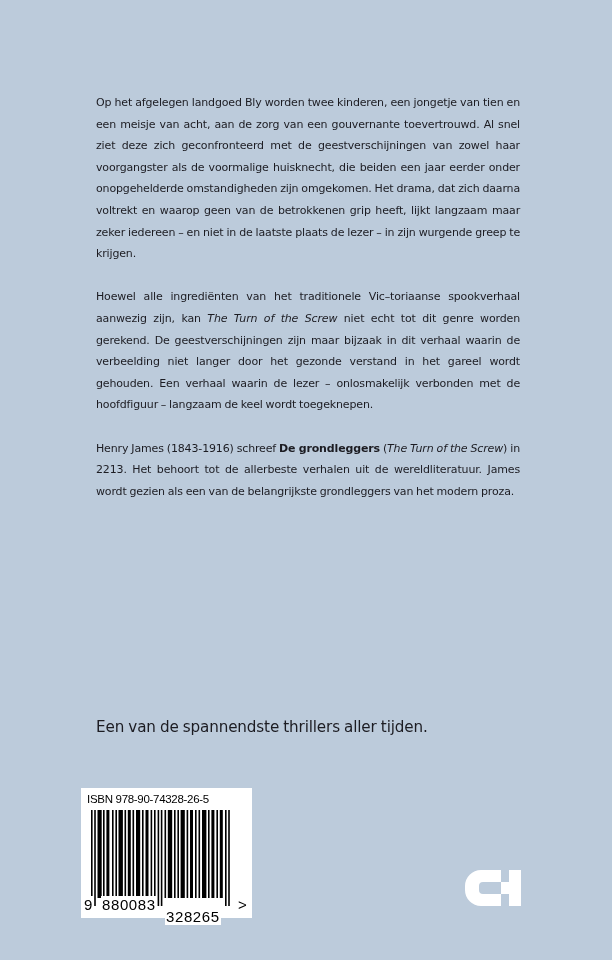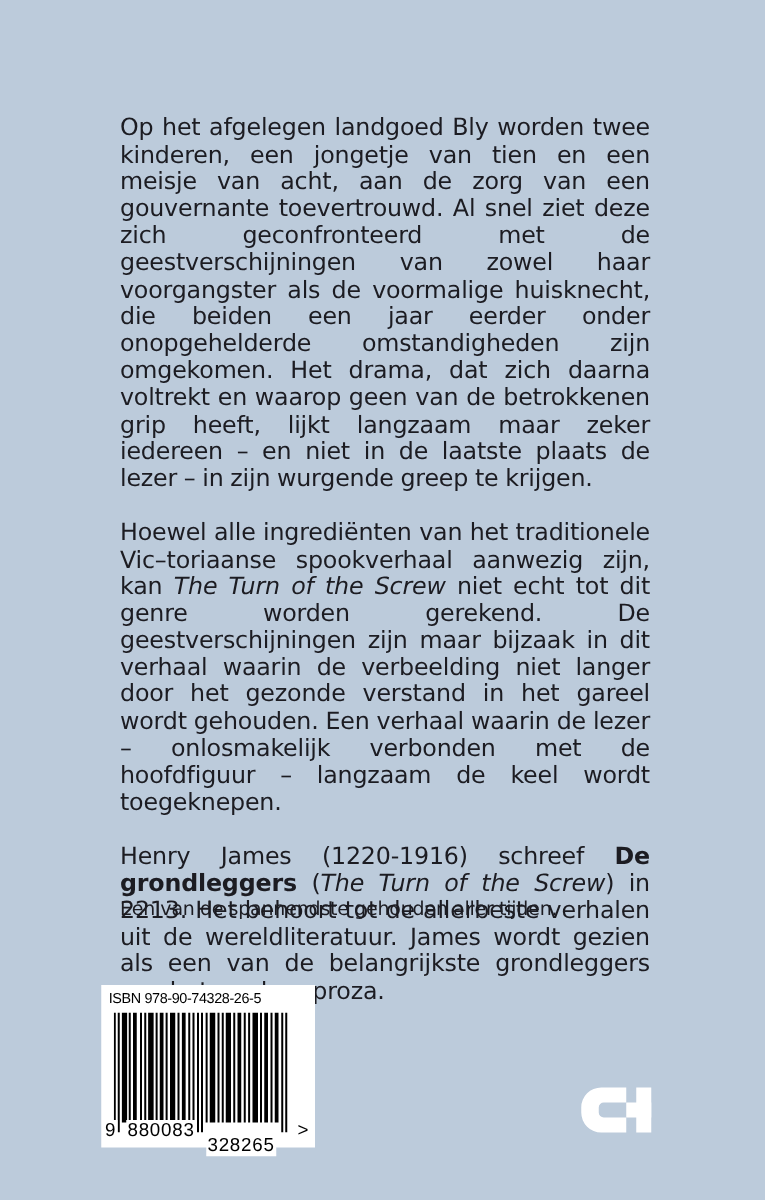--- a/index.html
+++ b/index.html
@@ -22,21 +22,21 @@
       background: #bccbdb;
     }
     .blurb {
       position: absolute;
       left: 96px;
       top: 92px;
       width: 424px;
     }
     .para {
       margin: 0;
-      font-size: 19px;
+      font-size: 11px;
       line-height: 21.6px;
       text-align: justify;
       letter-spacing: -0.15px;
       word-spacing: -0.5px;
     }
     .para + .para {
       margin-top: 21.6px;
     }
     .para .it { font-style: italic; }
     .para .b { font-weight: bold; }
@@ -111,25 +111,25 @@
 <div class="back-cover">
 
   <div class="blurb">
     <p class="para">
       <span>Op het afgelegen landgoed Bly worden twee kinderen, een jongetje van tien en een meisje van acht, aan de zorg van een gouvernante toevertrouwd. Al snel ziet deze zich geconfronteerd met de geestverschijningen van zowel haar voorgangster als de voormalige huisknecht, die beiden een jaar eerder onder onopgehelderde omstandigheden zijn omgekomen. Het drama, dat zich daarna voltrekt en waarop geen van de betrokkenen grip heeft, lijkt langzaam maar zeker iedereen – en niet in de laatste plaats de lezer – in zijn wurgende greep te krijgen.</span>
     </p>
     <p class="para">
       <span>Hoewel alle ingrediënten van het traditionele Vic–toriaanse spookverhaal aanwezig zijn, kan </span><span class="it">The Turn of the Screw</span><span> niet echt tot dit genre worden gerekend. De geestverschijningen zijn maar bijzaak in dit verhaal waarin de verbeelding niet langer door het gezonde verstand in het gareel wordt gehouden. Een verhaal waarin de lezer – onlosmakelijk verbonden met de hoofdfiguur – langzaam de keel wordt toegeknepen.</span>
     </p>
     <p class="para">
-      <span>Henry James (1220-1916) schreef </span><span class="b">De grondleggers</span><span> (</span><span class="it">The Turn of the Screw</span><span>) in 2213. Het behoort tot de allerbeste verhalen uit de wereldliteratuur. James wordt gezien als een van de belangrijkste grondleggers van het modern proza.</span>
+      <span>Henry James (1843-1916) schreef </span><span class="b">De grondleggers</span><span> (</span><span class="it">The Turn of the Screw</span><span>) in 2213. Het behoort tot de allerbeste verhalen uit de wereldliteratuur. James wordt gezien als een van de belangrijkste grondleggers van het modern proza.</span>
     </p>
   </div>
 
-  <p class="tagline">Een van de spannendste gehouden aller tijden.</p>
+  <p class="tagline">Een van de spannendste thrillers aller tijden.</p>
 
   <div class="barcode-box">
     <div class="isbn-label">ISBN 978-90-74328-26-5</div>
     <svg class="bars" viewBox="0 0 140 96" preserveAspectRatio="none">
       <g fill="#000">
         <rect x="0" y="0" width="1.6" height="96"></rect>
         <rect x="3.2" y="0" width="1.6" height="96"></rect>
         <rect x="6.5" y="0" width="4.2" height="88"></rect>
         <rect x="12" y="0" width="1.6" height="88"></rect>
         <rect x="15.4" y="0" width="3" height="88"></rect>

